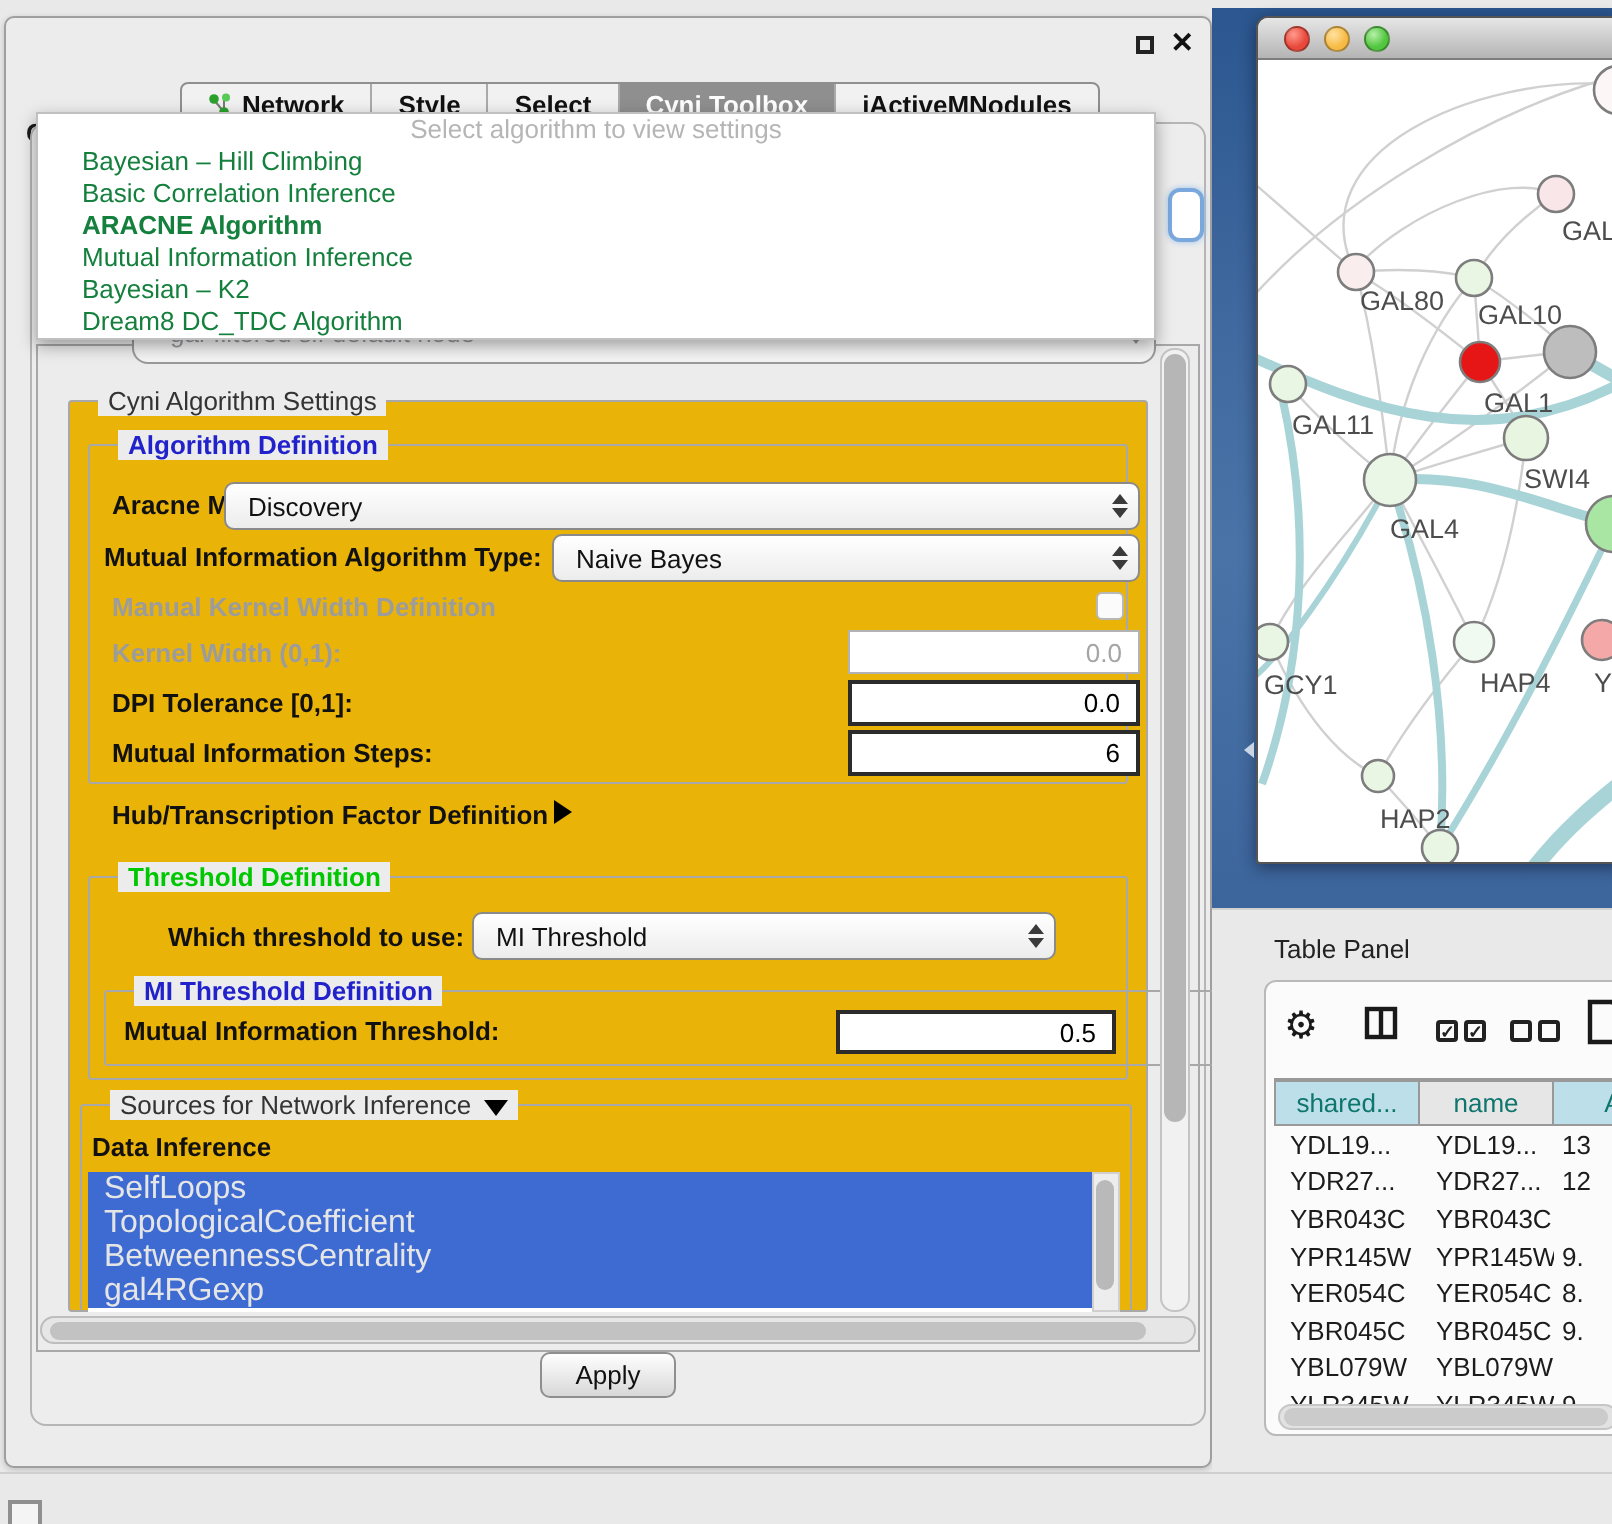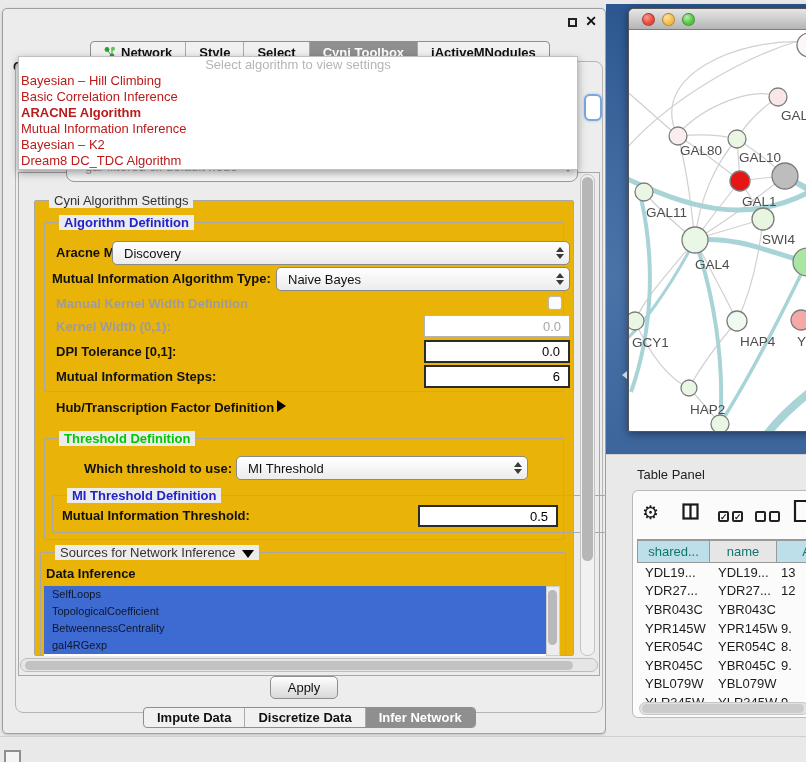--- a/index.html
+++ b/index.html
@@ -51,38 +51,38 @@
 
   .chk { position:absolute; width:14px; height:14px; border:1px solid #b8b8b8; border-radius:3px; background:#fbfbfb; }
 
   .arrow-right { position:absolute; width:0; height:0; border-top:6px solid transparent;
     border-bottom:6px solid transparent; border-left:9px solid #000; }
   .arrow-down-sm { display:inline-block; width:0; height:0; border-left:6px solid transparent;
     border-right:6px solid transparent; border-top:8px solid #000; margin-left:6px; vertical-align:middle; }
 
   
   .attr-list { position:absolute; left:44px; top:586px; width:502px; height:70px; background:#fff; overflow:hidden; }
-  .attr-item { height:17px; line-height:17px; font-size:11px; color:#0f172a; padding-left:8px; }
+  .attr-item { height:17px; line-height:17px; font-size:16px; color:#e5e5e5; padding-left:8px; }
   .list-vscroll { position:absolute; left:546px; top:586px; width:14px; height:70px; background:#ededed; border:1px solid #cfcfcf; }
   .list-vthumb { position:absolute; left:1px; top:3px; width:9px; height:55px; background:#b9b9b9; border-radius:5px; }
 
   .big-vscroll { position:absolute; left:580px; top:174px; width:15px; height:482px; background:#f1f1f1; border:1px solid #c4c4c4; border-radius:7px; }
   .big-vthumb { position:absolute; left:1px; top:2px; width:11px; height:384px; background:#b6b6b6; border-radius:6px; }
   .hscroll { position:absolute; left:20px; top:658px; width:578px; height:14px; background:#e6e6e6; border:1px solid #bdbdbd; border-radius:7px; }
   .hthumb { position:absolute; left:4px; top:2px; width:548px; height:9px; background:#c2c2c2; border-radius:5px; }
 
   .apply-btn { position:absolute; left:270px; top:676px; width:68px; height:23px;
     border:1px solid #8f8f8f; border-radius:5px; background:linear-gradient(#fefefe,#d8d8d8);
     font-size:13px; color:#111; display:flex; align-items:center; justify-content:center; }
 
   
   .popup { position:absolute; left:18px; top:56px; width:560px; height:114px; background:#fff;
     border:1px solid #c0c0c0; box-shadow:0 3px 8px rgba(0,0,0,.35); z-index:30; }
   .popup-head { height:16px; line-height:16px; text-align:center; font-size:13px; color:#b5b5b5; }
-  .popup-item { height:16px; line-height:16px; font-size:13px; color:#b91c1c; padding-left:2px; white-space:nowrap; }
+  .popup-item { height:16px; line-height:16px; font-size:13px; color:#15803d; padding-left:22px; white-space:nowrap; }
   .popup-item.bold { font-weight:bold; }
 
   .net-combo { position:absolute; left:66px; top:150px; width:512px; height:32px; z-index:20;
     border:1px solid #9a9a9a; border-radius:8px; background:#f4f4f4; display:flex; align-items:center; }
   .net-combo .combo-text { color:#9a9aa0; padding-left:18px; }
   .focus-sliver { position:absolute; left:584px; top:94px; width:18px; height:27px; z-index:20;
     border:2px solid #7aa8dd; border-radius:6px; background:#fff; box-shadow:0 0 3px #9cc0e8; }
 
   
   .desktop { position:absolute; left:606px; top:4px; width:200px; height:450px;
@@ -236,31 +236,20 @@
 
   <div class="big-vscroll">
       <span class="big-vthumb"></span>
     </div>
   <div class="hscroll">
       <span class="hthumb"></span>
     </div>
 
   <div class="apply-btn">Apply</div>
 
-  <div class="tabbar" id="bottom-tabs" style="left:143px; top:707px; height:21px;">
-      <div class="tabseg">
-        <span>Impute Data</span>
-      </div>
-      <div class="tabseg">
-        <span>Discretize Data</span>
-      </div>
-      <div class="tabseg sel">
-        <span>Infer Network</span>
-      </div>
-    </div>
 
   <div class="net-combo">
     <span class="combo-text">gal-filtered sif default node</span>
     <span class="combo-arrows" style="opacity:.5">
         <i class="tri-up"></i>
         <i class="tri-dn"></i>
       </span>
   </div>
   <div class="focus-sliver"></div>
 

